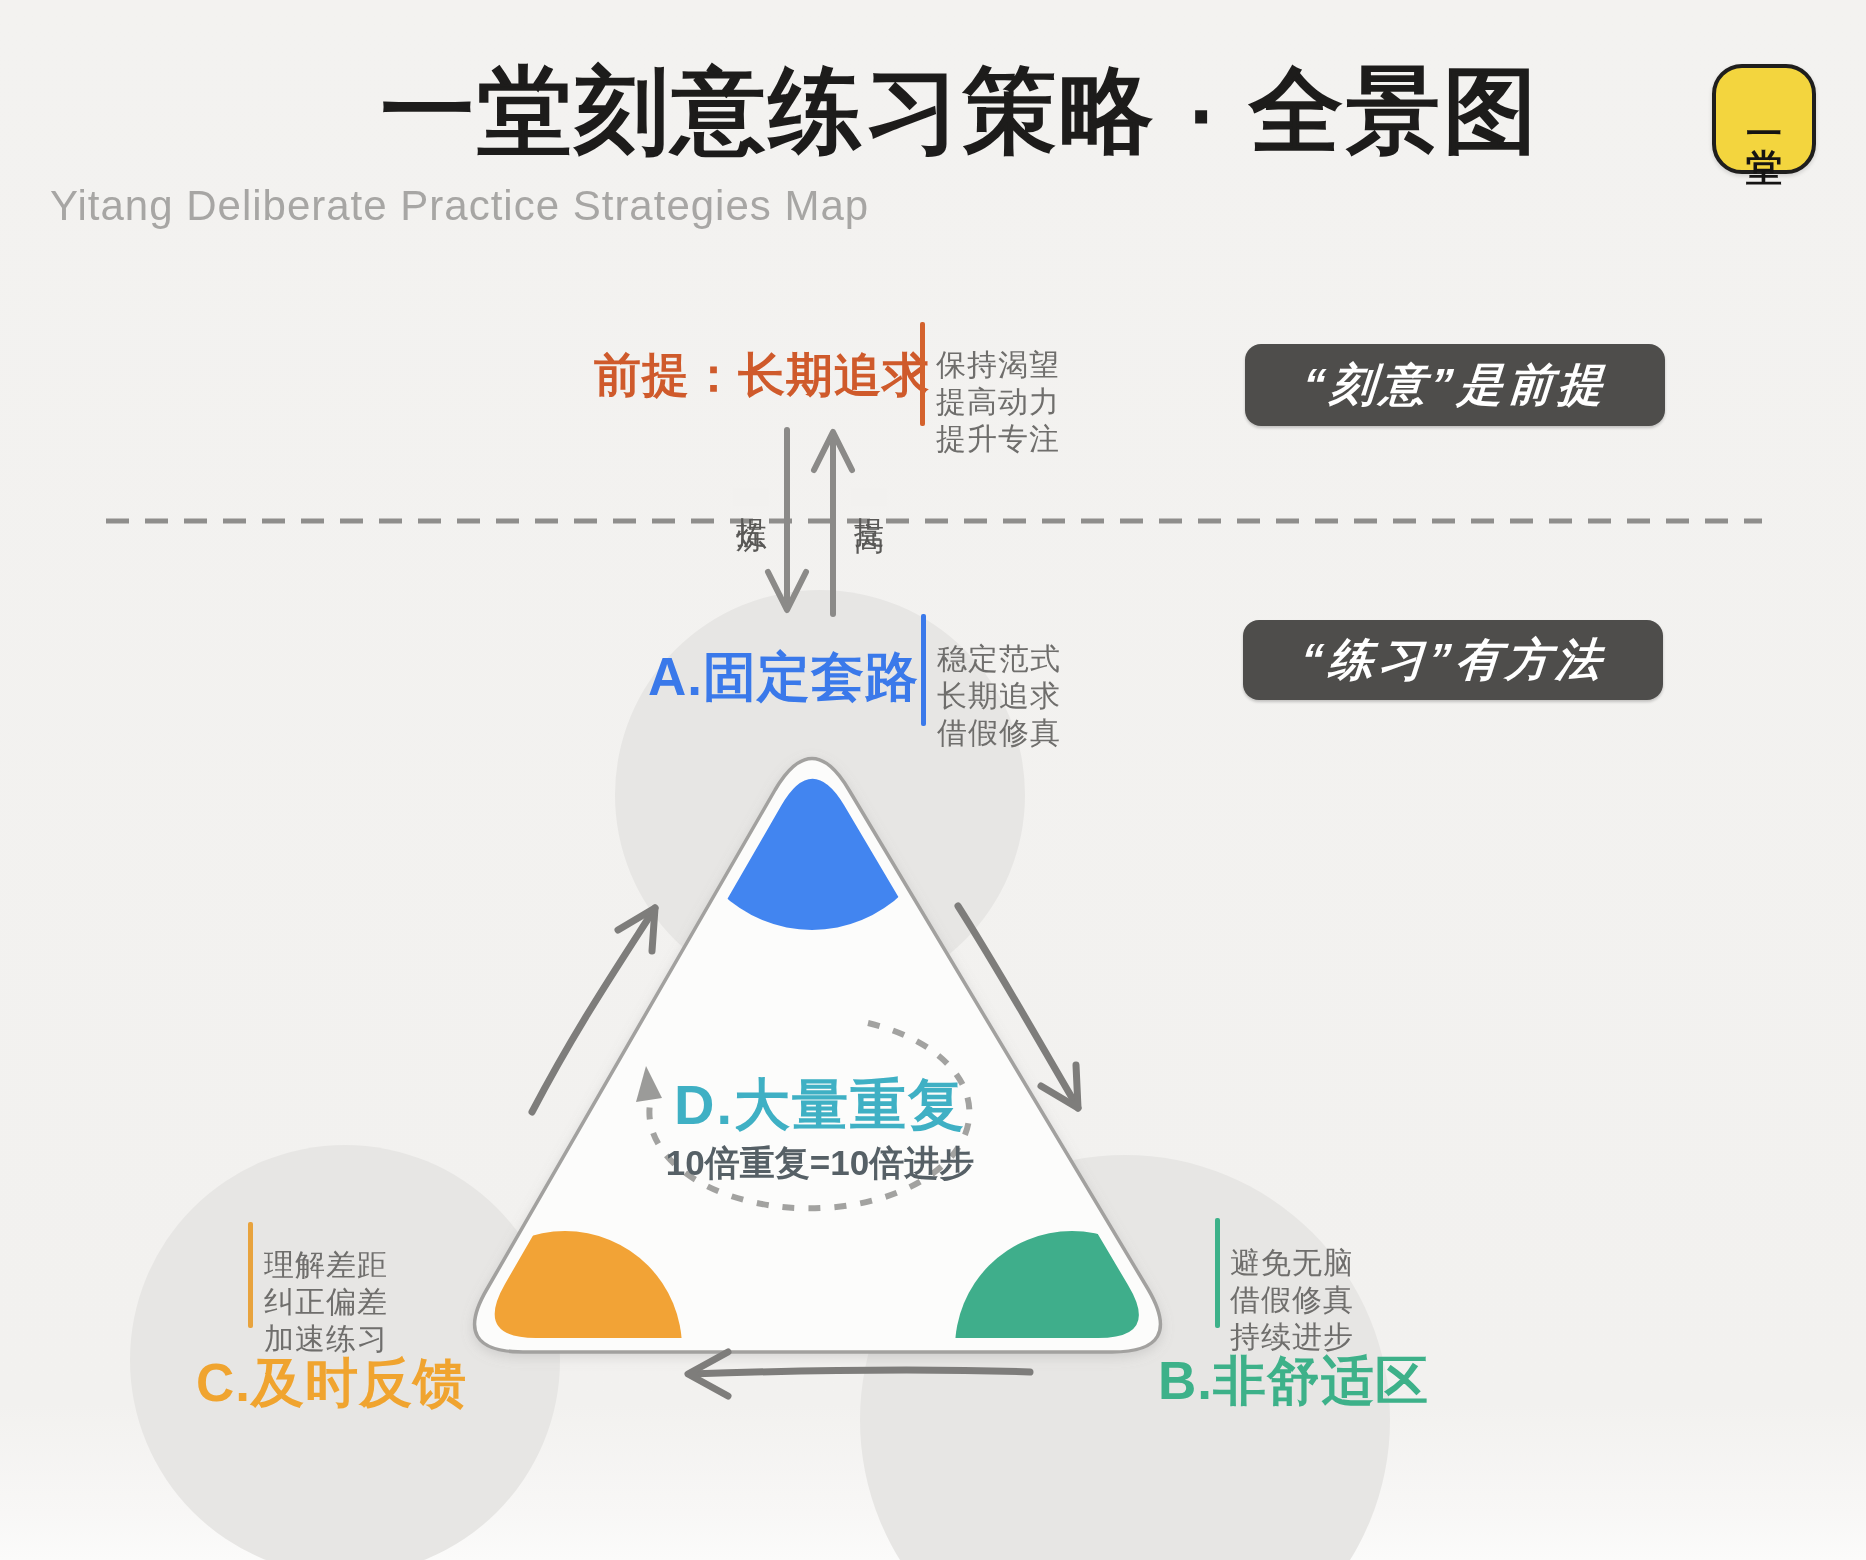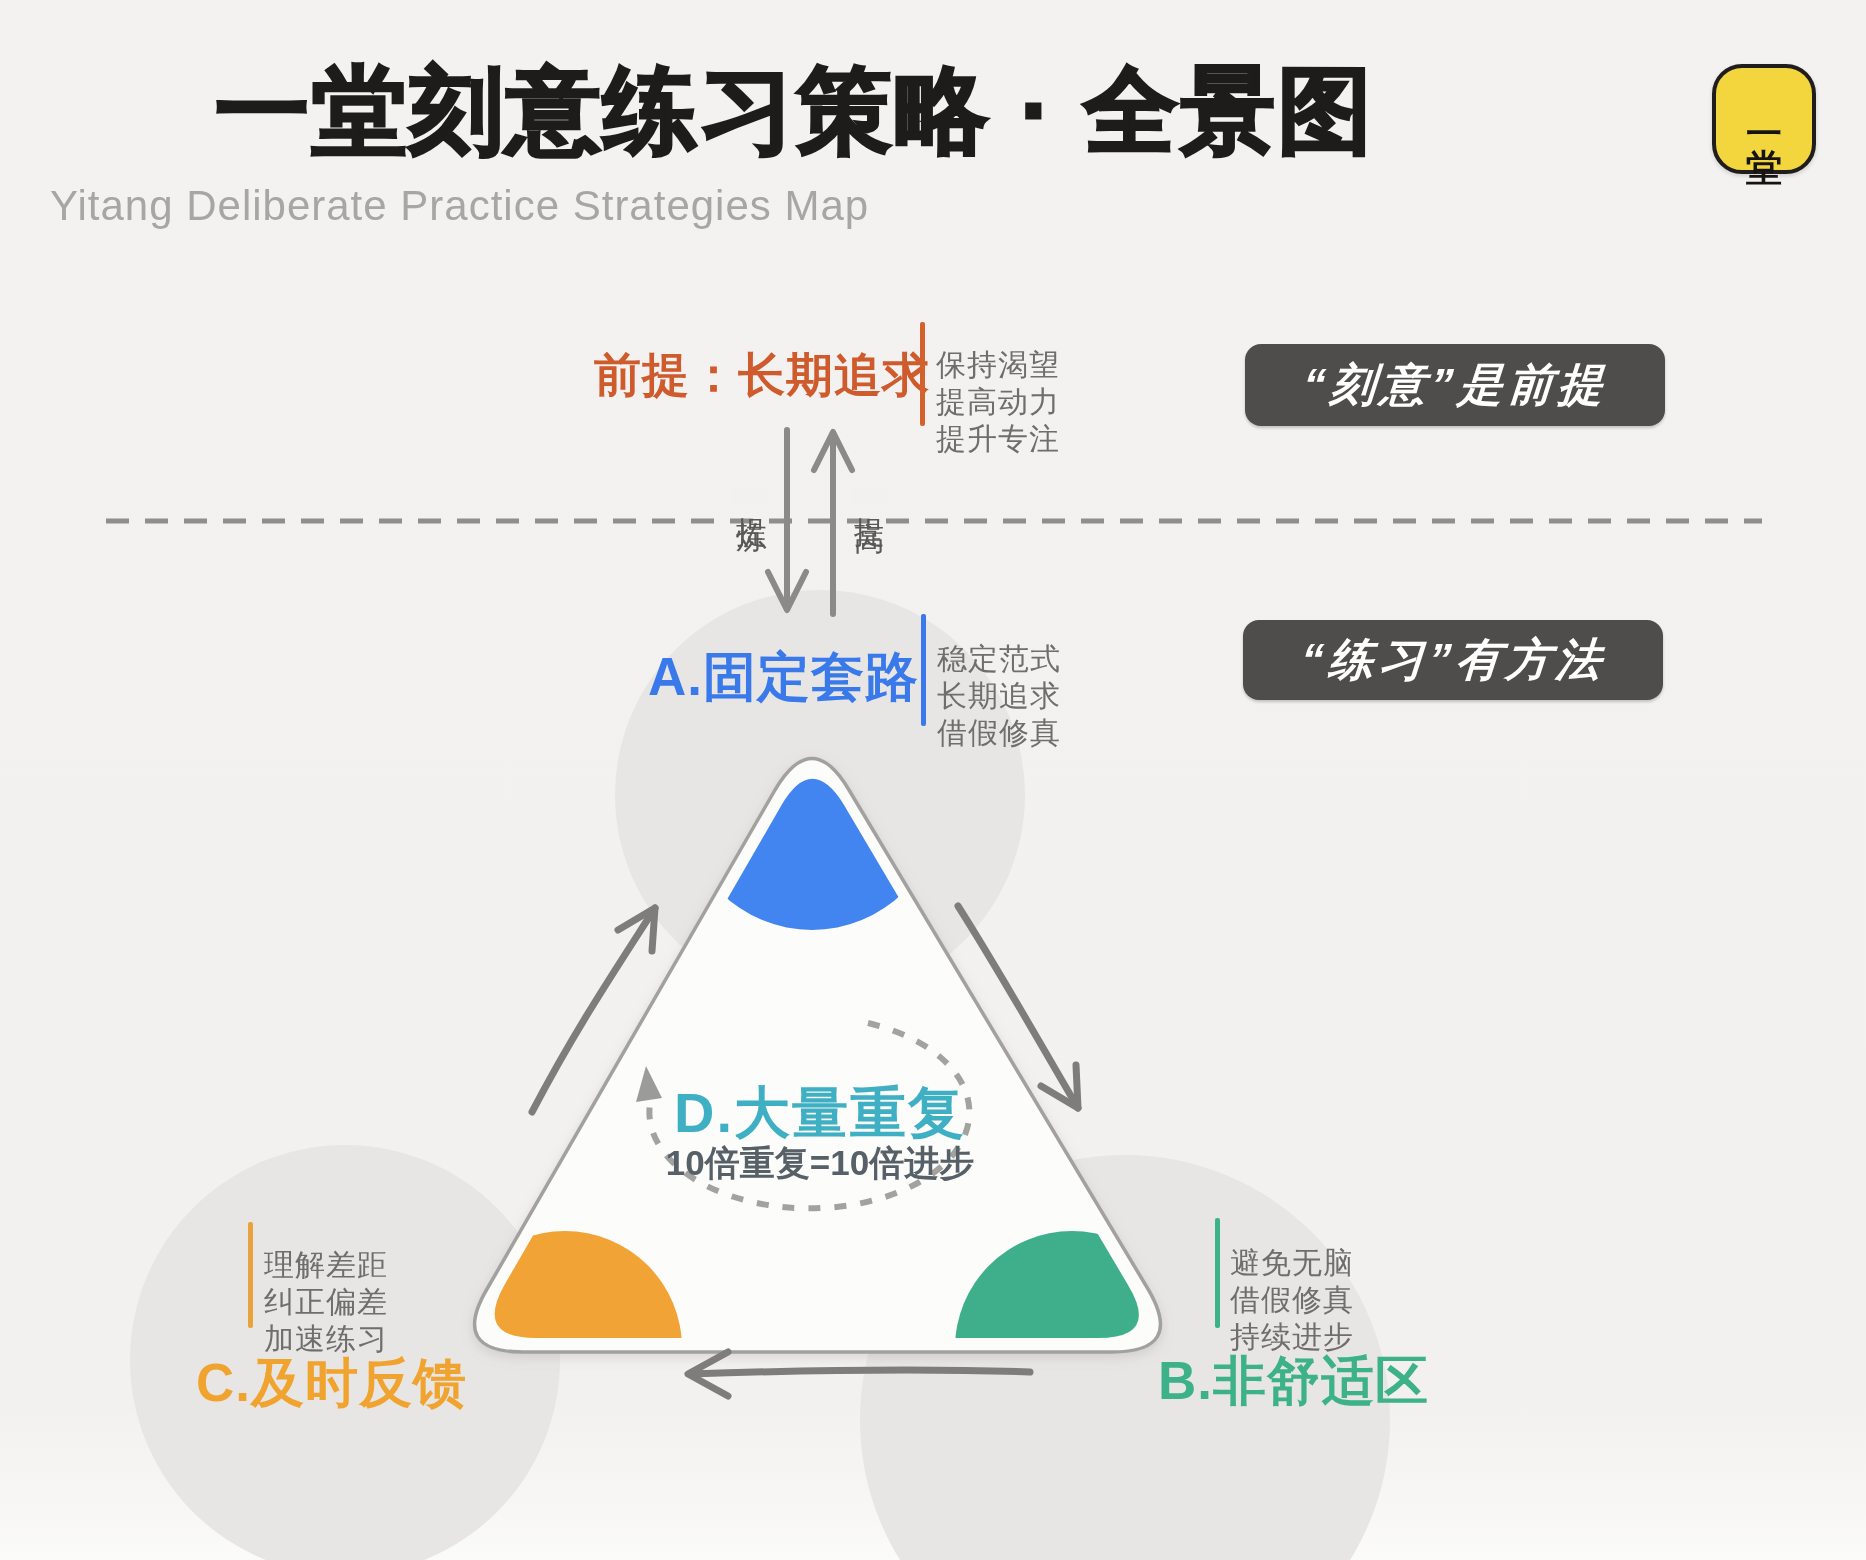--- a/index.html
+++ b/index.html
@@ -3,22 +3,22 @@
 <meta charset="utf-8">
 <style>
   html,body{margin:0;padding:0;background:#e9e8e6;}
   #canvas{
     position:relative;width:1866px;height:1560px;overflow:hidden;
     background:linear-gradient(180deg,#f3f2f0 0%,#f2f1ef 90%,#f8f7f6 97%,#fbfbfa 100%);
     font-family:"Liberation Sans","DejaVu Sans",sans-serif;
   }
   .abs{position:absolute;}
   .title{
-    left:50px;top:48px;width:1490px;text-align:center;
-    font-size:94px;font-weight:700;color:#1d1c1b;letter-spacing:3px;
+    left:50px;top:48px;width:1490px;text-align:right;
+    font-size:94px;font-weight:400;color:#1d1c1b;letter-spacing:3px;
     -webkit-text-stroke:3px #1d1c1b;
   }
   .subtitle{
     left:50px;top:182px;width:1470px;text-align:left;
     font-size:42px;font-weight:400;color:#a7a6a4;letter-spacing:1px;
   }
   .logo{
     left:1712px;top:64px;width:104px;height:110px;border-radius:30px;
     background:#f3d53e;border:4px solid #1f1e1d;box-sizing:border-box;
     display:flex;align-items:center;justify-content:center;
@@ -39,21 +39,21 @@
   .badge span{
     font-size:45px;font-weight:800;font-style:italic;letter-spacing:5px;
     transform:skewX(-4deg);white-space:nowrap;
   }
   .flowlabel{
     writing-mode:vertical-rl;text-orientation:upright;
     font-size:31px;color:#59585  6;color:#595856;line-height:1.15;
     background:#f2f1ef;padding:5px 0;letter-spacing:4px;
   }
   .node-label{font-size:53px;font-weight:700;letter-spacing:1px;white-space:nowrap;}
-  .d-label{left:620px;top:1068px;width:400px;text-align:center;font-size:56px;font-weight:800;color:#3fb0c4;letter-spacing:2px;margin-top:8px;}
+  .d-label{left:620px;top:1068px;width:400px;text-align:center;font-size:56px;font-weight:800;color:#3fb0c4;letter-spacing:2px;}
   .d-sub{left:620px;top:1140px;width:400px;text-align:center;font-size:35px;font-weight:600;color:#566066;}
 </style>
 </head>
 <body>
 
 <div id="canvas">
 
   <svg class="abs" style="left:0;top:0" width="1866" height="1560" viewBox="0 0 1866 1560">
     <defs>
       <clipPath id="triInner">

